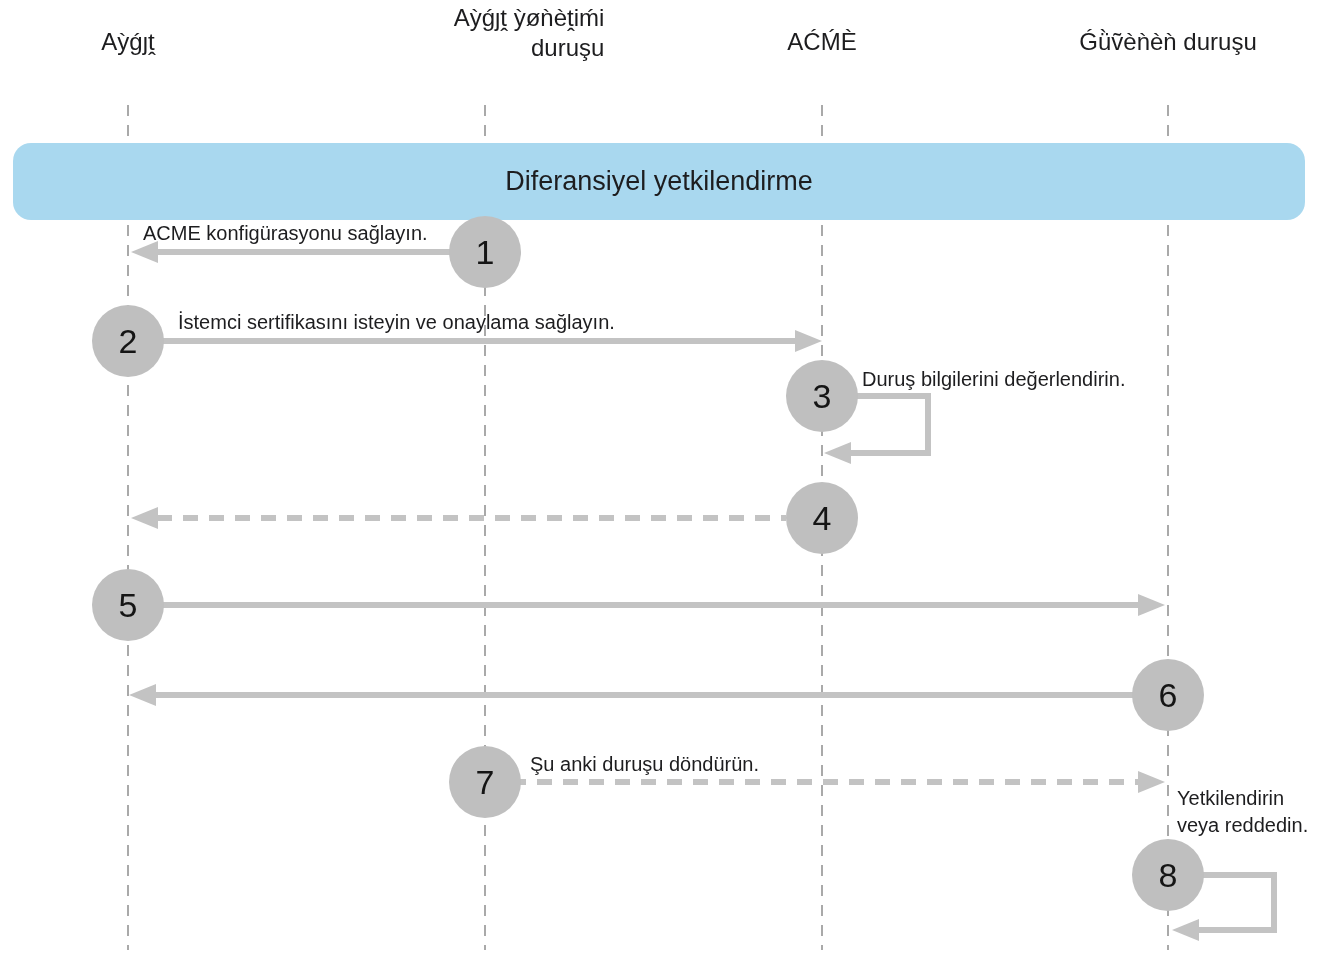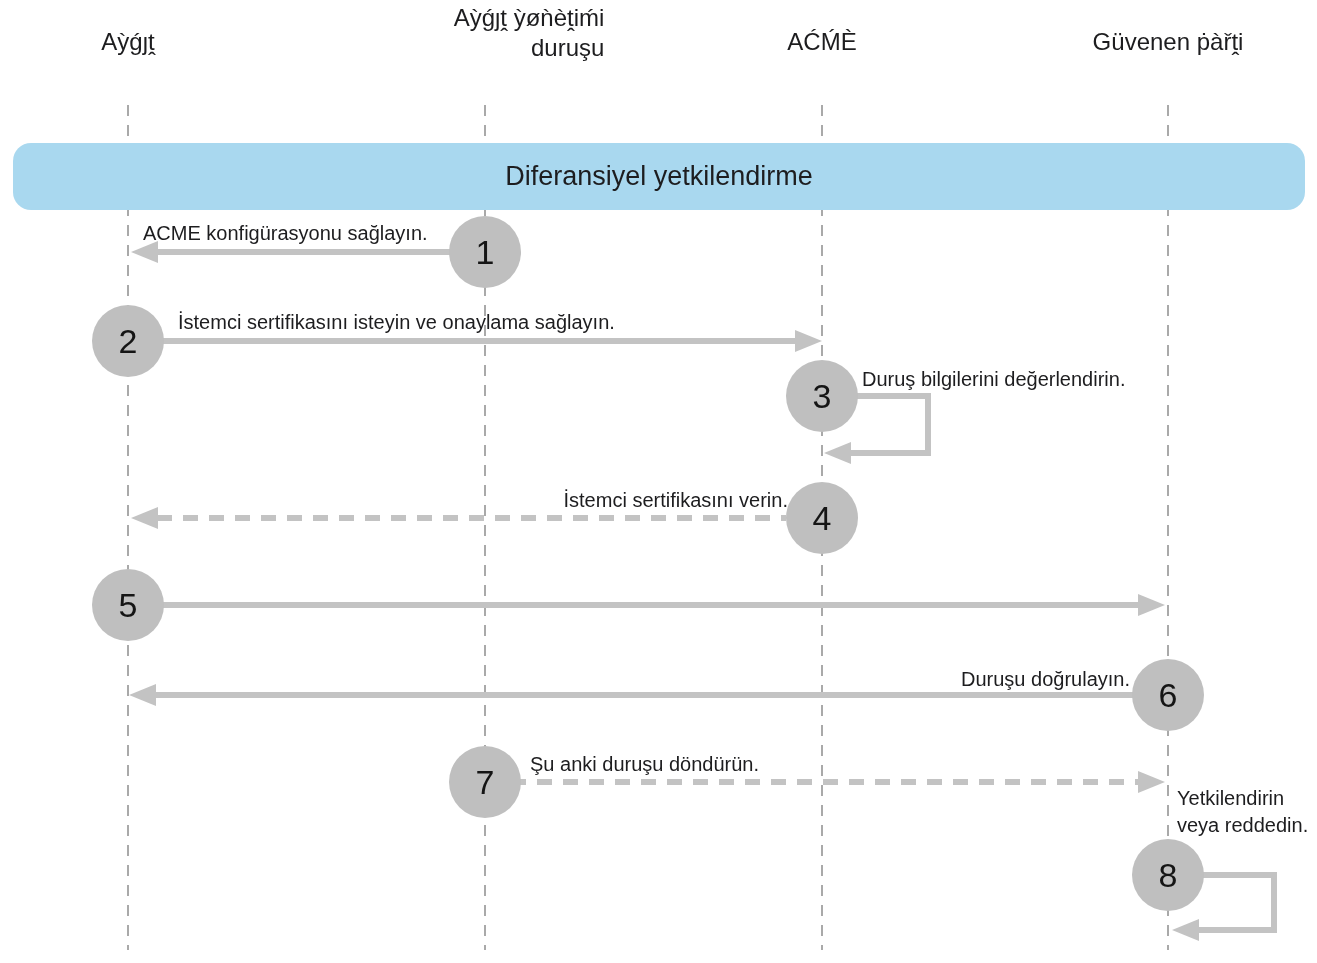--- a/index.html
+++ b/index.html
@@ -27,21 +27,21 @@
   
   .actor{
     position:absolute;top:27px;
     transform:translateX(-50%);
     font-size:24px;line-height:30px;
     text-align:right;white-space:nowrap;
   }
   .actor.two-line{top:3px;margin-left:44px;}
   
   .banner{
-    position:absolute;left:13px;top:143px;width:1292px;height:67px;
+    position:absolute;left:13px;top:143px;width:1292px;height:77px;
     background:var(--banner-bg);
     border-radius:18px;
     display:flex;align-items:center;justify-content:center;
     font-size:27px;
   }
   
   .shaft{position:absolute;height:6px;background:var(--arrow);}
   .shaft.dashed{
     background:repeating-linear-gradient(to right,var(--arrow) 0 15px,transparent 15px 26px);
   }
@@ -85,21 +85,21 @@
   <div class="lifeline" style="left:484px;"></div>
   <div class="lifeline" style="left:821px;"></div>
   <div class="lifeline" style="left:1167px;"></div>
 
   <div class="actor" style="left:128px;">Aỳǵȷṱ</div>
   <div class="actor two-line" style="left:485px;">
     <div>Aỳǵȷṱ ỳøǹèṱiḿi</div>
     <div>duruşu</div>
   </div>
   <div class="actor" style="left:822px;">AĆḾÈ</div>
-  <div class="actor" style="left:1168px;">Güvenen ṗàřṱi</div>
+  <div class="actor" style="left:1168px;">Ǵǜṽèǹèǹ duruşu</div>
 
   <div class="banner">
     <span>Diferansiyel yetkilendirme</span>
   </div>
 
   <div class="shaft" style="left:150px;top:249px;width:335px;"></div>
   <div class="head left" style="left:131px;top:241px;"></div>
 
   <div class="shaft" style="left:128px;top:338px;width:670px;"></div>
   <div class="head right" style="left:795px;top:330px;"></div>
@@ -127,18 +127,16 @@
   <div class="step-circle" style="left:822px;top:396px;">3</div>
   <div class="step-circle" style="left:822px;top:518px;">4</div>
   <div class="step-circle" style="left:128px;top:605px;">5</div>
   <div class="step-circle" style="left:1168px;top:695px;">6</div>
   <div class="step-circle" style="left:485px;top:782px;">7</div>
   <div class="step-circle" style="left:1168px;top:875px;">8</div>
 
   <div class="msg" style="left:143px;top:220px;">ACME konfigürasyonu sağlayın.</div>
   <div class="msg" style="left:862px;top:366px;">Duruş bilgilerini değerlendirin.</div>
   <div class="msg" style="left:178px;top:309px;">İstemci sertifikasını isteyin ve onaylama sağlayın.</div>
-  <div class="msg right-align" style="left:488px;top:487px;width:300px;">İstemci sertifikasını verin.</div>
-  <div class="msg right-align" style="left:830px;top:666px;width:300px;">Duruşu doğrulayın.</div>
   <div class="msg wrap" style="left:1177px;top:785px;width:140px;">Yetkilendirin veya reddedin.</div>
   <div class="msg" style="left:530px;top:751px;">Şu anki duruşu döndürün.</div>
 
 </div>
 
 </body></html>

